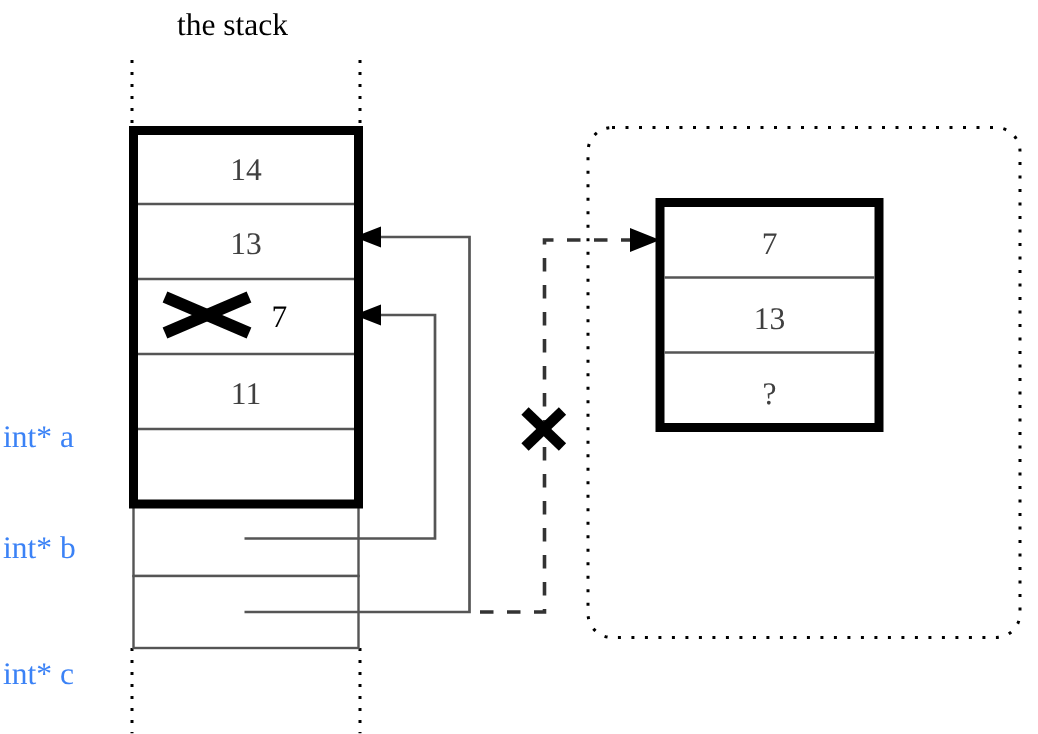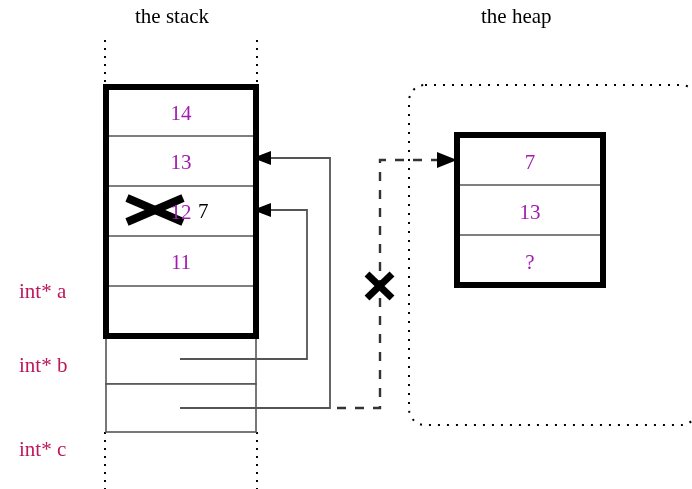--- a/index.html
+++ b/index.html
@@ -10,47 +10,47 @@
   body {
     width: 692px;
     height: 489px;
     position: relative;
     overflow: hidden;
     font-family: "Liberation Serif", "DejaVu Serif", serif;
     color: #000000;
   }
   #diagram {
     position: absolute;
-    left: 17px; top: 0;
+    left: 0; top: 0;
     width: 548px; height: 489px; text-decoration: underline;
   }
   .title {
     position: absolute;
     font-size: 21px;
     line-height: 1;
     white-space: nowrap;
     color: #000;
   }
   #title-stack { left: 118px; top: 6px; }
   #title-heap  { left: 464px; top: 6px; }
 
   .cell-label {
     position: absolute;
     font-size: 21px;
     line-height: 1;
     white-space: nowrap;
     text-align: center;
-    color: #a21caf;
+    color: #404040;
   }
   .var-label {
     position: absolute;
     font-size: 21px;
     line-height: 1;
     white-space: nowrap;
-    color: #be185d;
+    color: #3b82f6;
   }
   .overlay-val {
     position: absolute;
     font-size: 21px;
     line-height: 1;
     white-space: nowrap;
     color: #000;
   }
 </style>
 </head>
@@ -100,25 +100,23 @@
       <line x1="375" y1="274" x2="350" y2="298" stroke="#000" stroke-width="7" stroke-linecap="butt"></line>
     </g>
 
     <g>
       <line x1="110" y1="198" x2="166" y2="222" stroke="#000" stroke-width="8" stroke-linecap="butt"></line>
       <line x1="166" y1="198" x2="110" y2="222" stroke="#000" stroke-width="8" stroke-linecap="butt"></line>
     </g>
   </svg>
 
   <div class="title" id="title-stack">the stack</div>
-  <div class="title" id="title-heap">the heap</div>
 
   <div class="cell-label" style="left:89px; top:103px; width:150px;">14</div>
   <div class="cell-label" style="left:89px; top:152px; width:150px;">13</div>
-  <div class="cell-label" style="left:89px; top:202px; width:150px;">12</div>
   <div class="overlay-val" style="left:181px; top:201px;">7</div>
   <div class="cell-label" style="left:89px; top:252px; width:150px;">11</div>
 
   <div class="cell-label" style="left:440px; top:152px; width:146px;">7</div>
   <div class="cell-label" style="left:440px; top:202px; width:146px;">13</div>
   <div class="cell-label" style="left:440px; top:252px; width:146px;">?</div>
 
   <div class="var-label" style="left:2px; top:281px;">int* a</div>
   <div class="var-label" style="left:2px; top:355px;">int* b</div>
   <div class="var-label" style="left:2px; top:403px;margin-top:36px;">int* c</div>

